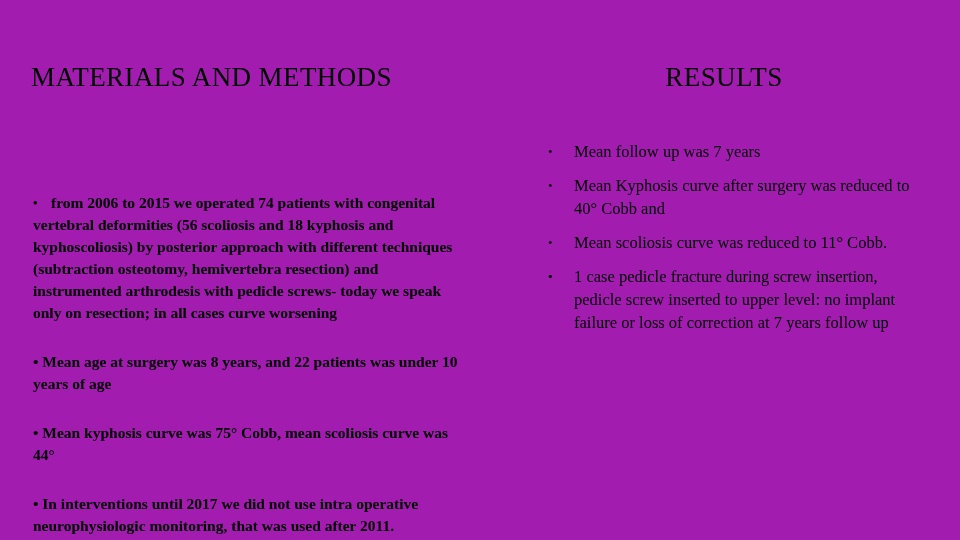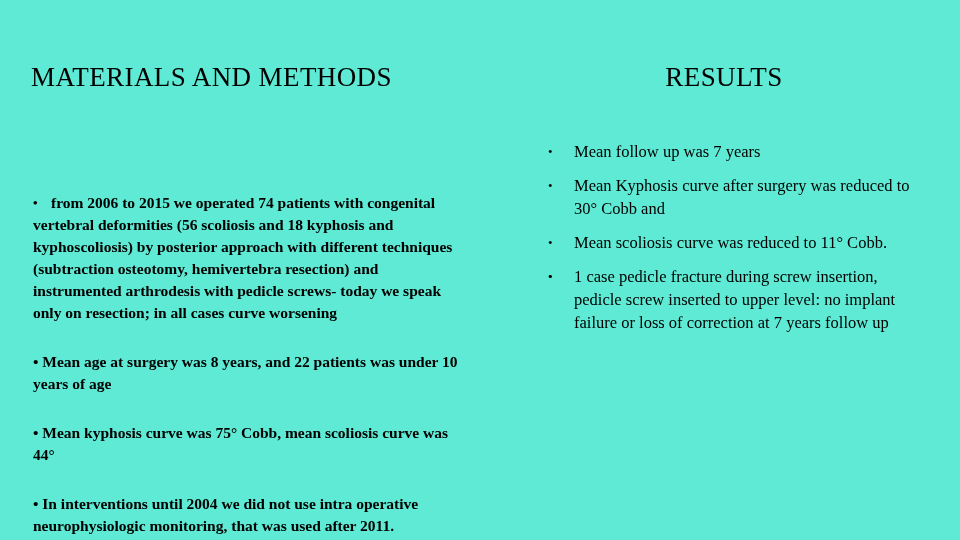--- a/index.html
+++ b/index.html
@@ -12,21 +12,21 @@
     height: 540px;
     overflow: hidden;
     font-family: "Liberation Serif", "DejaVu Serif", serif;
     color: #000000;
     -webkit-font-smoothing: antialiased;
   }
   .slide {
     position: relative;
     width: 960px;
     height: 540px;
-    background: #5eead4;
+    background: #a21caf;
   }
 
   
   .title {
     position: absolute;
     font-family: "Liberation Serif", "DejaVu Serif", serif;
     font-weight: 400;
     font-size: 27px;
     line-height: 30px;
     letter-spacing: 0.4px;
@@ -117,34 +117,34 @@
   <div class="title" id="title-right">RESULTS</div>
 
   <div class="col-left">
 
     <p class="para-left first"><span class="bullet-dot-first">•</span><span>from 2006 to 2015 we operated 74 patients with congenital vertebral deformities (56 scoliosis and 18 kyphosis and kyphoscoliosis) by posterior approach with different techniques (subtraction osteotomy, hemivertebra resection) and instrumented arthrodesis with pedicle screws- today we speak only on resection; in all cases curve worsening</span></p>
 
     <p class="para-left gap"><span class="bullet-inline">•</span>&nbsp;<span>Mean age at surgery was 8 years, and 22 patients was under 10 years of age</span></p>
 
     <p class="para-left gap"><span class="bullet-inline">•</span>&nbsp;<span>Mean kyphosis curve was 75° Cobb, mean scoliosis curve was 44°</span></p>
 
-    <p class="para-left gap"><span class="bullet-inline">•</span>&nbsp;<span>In interventions until 2004 we did not use intra operative neurophysiologic monitoring, that was used after 2011.</span></p>
+    <p class="para-left gap"><span class="bullet-inline">•</span>&nbsp;<span>In interventions until 2017 we did not use intra operative neurophysiologic monitoring, that was used after 2011.</span></p>
 
   </div>
 
   <div class="col-right">
 
     <div class="bullet-item">
       <span class="bullet-marker">•</span>
       <span>Mean follow up was 7 years</span>
     </div>
 
     <div class="bullet-item">
       <span class="bullet-marker">•</span>
-      <span>Mean Kyphosis curve after surgery was reduced to 30° Cobb and</span>
+      <span>Mean Kyphosis curve after surgery was reduced to 40° Cobb and</span>
     </div>
 
     <div class="bullet-item">
       <span class="bullet-marker">•</span>
       <span>Mean scoliosis curve was reduced to 11° Cobb.</span>
     </div>
 
     <div class="bullet-item">
       <span class="bullet-marker">•</span>
     </div>

